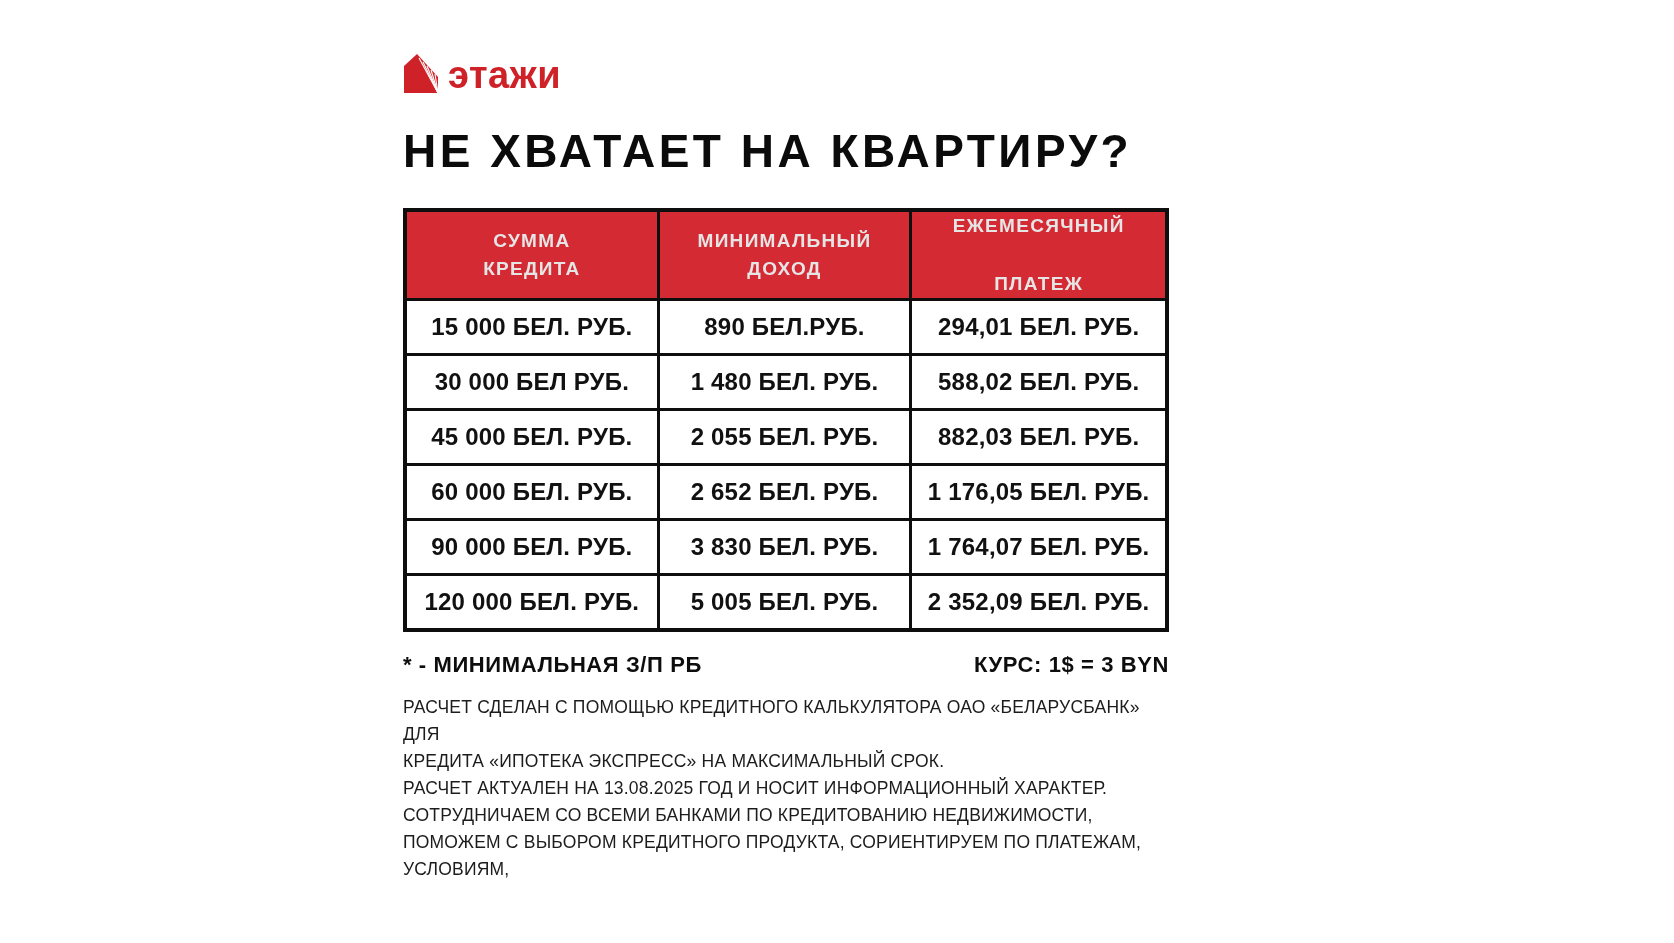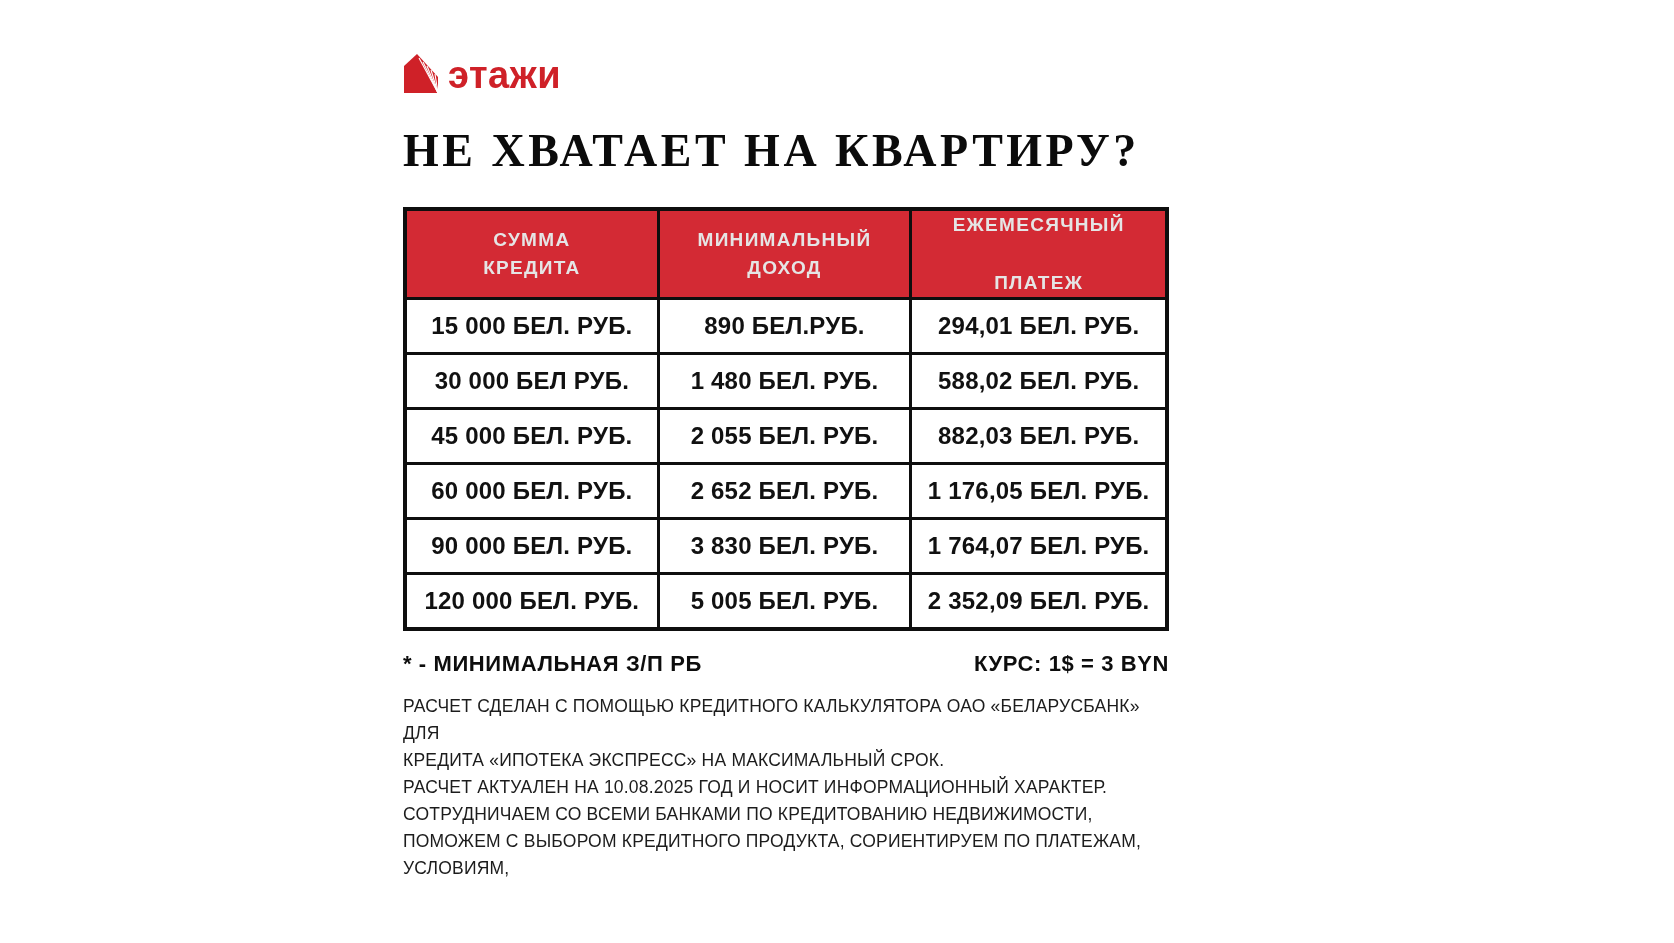--- a/index.html
+++ b/index.html
@@ -7,21 +7,21 @@
               font-family:"Liberation Sans", sans-serif; }
   .content { position:absolute; left:403px; top:18px; width:766px; }
 
   
   .logo-row { display:flex; align-items:center; gap:9px; height:40px;margin-top:36px; }
   .logo-icon { width:36px; height:40px; display:block; }
   .logo-text { font-size:38px; font-weight:800; color:#cf2128; letter-spacing:0.5px; line-height:1; padding-top:2px; }
 
   
   .page-title { margin-top:30px; font-size:46px; font-weight:800; color:#0b0b0b;
-                letter-spacing:3.5px; white-space:nowrap;font-family:Liberation Serif, serif; }
+                letter-spacing:3.5px; white-space:nowrap; }
 
   
   .credit-table { margin-top:30px; border:4px solid #0e0e0e; width:766px; background:#fff; }
   .thead { display:grid; grid-template-columns:1fr 1fr 1fr; }
   .th { background:#d32a34; color:#e5e5e5; height:86px; display:flex; flex-direction:column;
         justify-content:center; align-items:center; font-size:19px; font-weight:700;
         letter-spacing:1.3px; line-height:1.45; border-right:3px solid #0e0e0e; }
   .th:last-child { border-right:none;justify-content:space-between; }
   .trow { display:grid; grid-template-columns:1fr 1fr 1fr; border-top:3px solid #0e0e0e; }
   .td { height:52px; display:flex; align-items:center; justify-content:center;
@@ -108,20 +108,20 @@
   </div>
 
   <div class="footnote-row">
     <div>* - МИНИМАЛЬНАЯ З/П РБ</div>
     <div>КУРС: 1$ = 3 BYN</div>
   </div>
 
   <div class="disclaimer">
     <div>РАСЧЕТ СДЕЛАН С ПОМОЩЬЮ КРЕДИТНОГО КАЛЬКУЛЯТОРА ОАО «БЕЛАРУСБАНК» ДЛЯ</div>
     <div>КРЕДИТА «ИПОТЕКА ЭКСПРЕСС» НА МАКСИМАЛЬНЫЙ СРОК.</div>
-    <div>РАСЧЕТ АКТУАЛЕН НА 10.08.2025 ГОД И НОСИТ ИНФОРМАЦИОННЫЙ ХАРАКТЕР.</div>
+    <div>РАСЧЕТ АКТУАЛЕН НА 13.08.2025 ГОД И НОСИТ ИНФОРМАЦИОННЫЙ ХАРАКТЕР.</div>
     <div>СОТРУДНИЧАЕМ СО ВСЕМИ БАНКАМИ ПО КРЕДИТОВАНИЮ НЕДВИЖИМОСТИ,</div>
     <div>ПОМОЖЕМ С ВЫБОРОМ КРЕДИТНОГО ПРОДУКТА, СОРИЕНТИРУЕМ ПО ПЛАТЕЖАМ,</div>
     <div>УСЛОВИЯМ,</div>
 
   </div>
 
 </div>
 
 </body></html>

